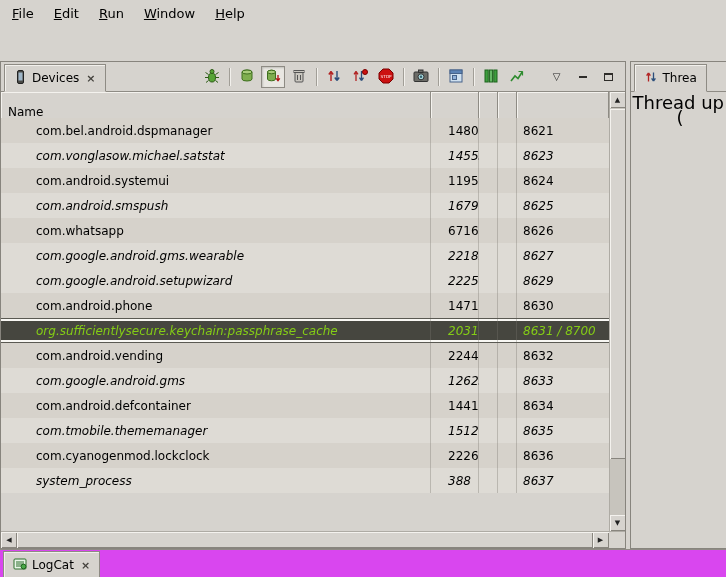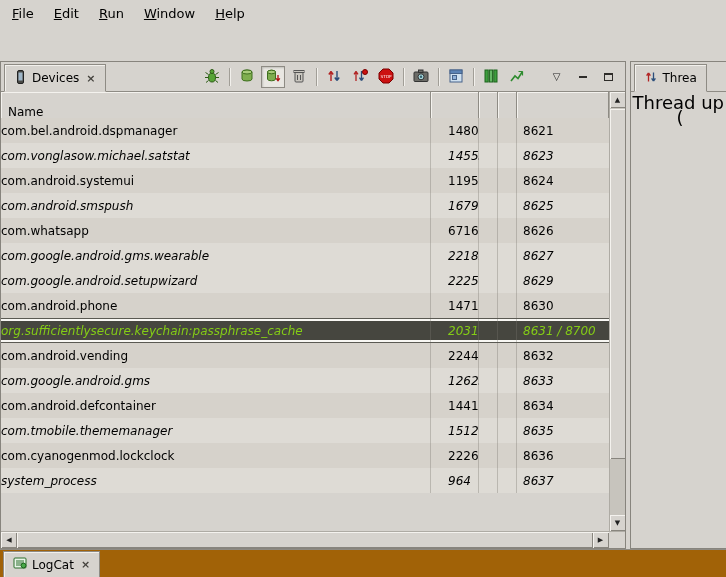--- a/index.html
+++ b/index.html
@@ -46,21 +46,21 @@
   .col-name { width:430px; } .col-pid { width:48px; } .col-a { width:19px; } .col-b { width:19px; } .col-port { flex:1; }
 
   .tbody { position:absolute; top:26px; left:0; right:16px; bottom:0; }
   .row { display:flex; height:25px; }
   .row.even { background:#d6d2cb; }
   .row.odd  { background:#dedbd5;font-style:italic; }
   .row.selected { background:#46463f; color:#84cc16;
         box-shadow: inset 0 2px 0 #f8f7f3, inset 0 -2px 0 #f8f7f3;
         border-top:1px solid #5a5952; border-bottom:1px solid #5a5952; }
   .cell { height:100%; display:flex; align-items:center; overflow:hidden; white-space:nowrap; }
-  .cell-name { width:430px; box-shadow: inset -1px 0 0 rgba(120,117,110,0.35); }
+  .cell-name { width:430px; padding-left:35px; box-shadow: inset -1px 0 0 rgba(120,117,110,0.35); }
   .cell-pid  { width:48px; padding-left:17px; box-shadow: inset -1px 0 0 rgba(120,117,110,0.35); }
   .cell-a { width:19px; box-shadow: inset -1px 0 0 rgba(120,117,110,0.35); }
   .cell-b { width:19px; box-shadow: inset -1px 0 0 rgba(120,117,110,0.35); }
   .cell-port { flex:1; padding-left:6px; }
 
   
   .vscroll { position:absolute; top:0; right:0; bottom:0; width:16px; background:#c7c4bd; border-left:1px solid #aeaba4; }
   .sb-btn { width:16px; height:16px; background:#d6d3ce; display:flex; align-items:center; justify-content:center;
             box-shadow: inset 1px 1px 0 #f4f2ee, inset -1px -1px 0 #88857e; }
   .sb-btn .glyph { font-size:7px; }
@@ -71,22 +71,22 @@
   .hscroll { height:17px; display:flex; border-top:1px solid #aeaba4; background:#c7c4bd; }
   .hscroll .sb-btn { height:16px; }
   .hthumb { flex:1; height:16px; background:#d6d3ce; box-shadow: inset 1px 1px 0 #f4f2ee, inset -1px -1px 0 #88857e; }
   .hcorner { width:16px; height:16px; background:#d6d3ce; }
 
   
   .right-content { padding:3px 2px; font-size:18px; line-height:15px; white-space:nowrap; overflow:visible; }
   .threads-line2 { padding-left:44px; }
 
   
-  .bottom-bar { position:absolute; left:0; right:0; bottom:0; height:28px; background:#a16207;
-                border-top:1px solid #8e8b84; display:flex; align-items:center; }
+  .bottom-bar { position:absolute; left:0; right:0; bottom:0; height:28px; background:#d946ef;
+                border-top:1px solid #8e8b84; display:flex; align-items:flex-start; }
   .bottom-bar .tab { margin-top:1px; height:27px; border-bottom:none; margin-bottom:0; }
   u { text-decoration:underline; }
 </style>
 </head>
 <body>
 
 <div class="app">
 
   <div class="menubar">
     <span class="menu-item"><u>F</u>ile</span>
@@ -310,21 +310,21 @@
   </div>
             <div class="row even">
     <div class="cell cell-name">com.cyanogenmod.lockclock</div>
     <div class="cell cell-pid">22265</div>
     <div class="cell cell-a"></div>
     <div class="cell cell-b"></div>
     <div class="cell cell-port">8636</div>
   </div>
             <div class="row odd">
     <div class="cell cell-name">system_process</div>
-    <div class="cell cell-pid">964</div>
+    <div class="cell cell-pid">388</div>
     <div class="cell cell-a"></div>
     <div class="cell cell-b"></div>
     <div class="cell cell-port">8637</div>
   </div>
           </div>
         <div class="vscroll">
           <div class="sb-btn up">
               <span class="glyph">▲</span>
             </div>
           <div class="vthumb"></div>

